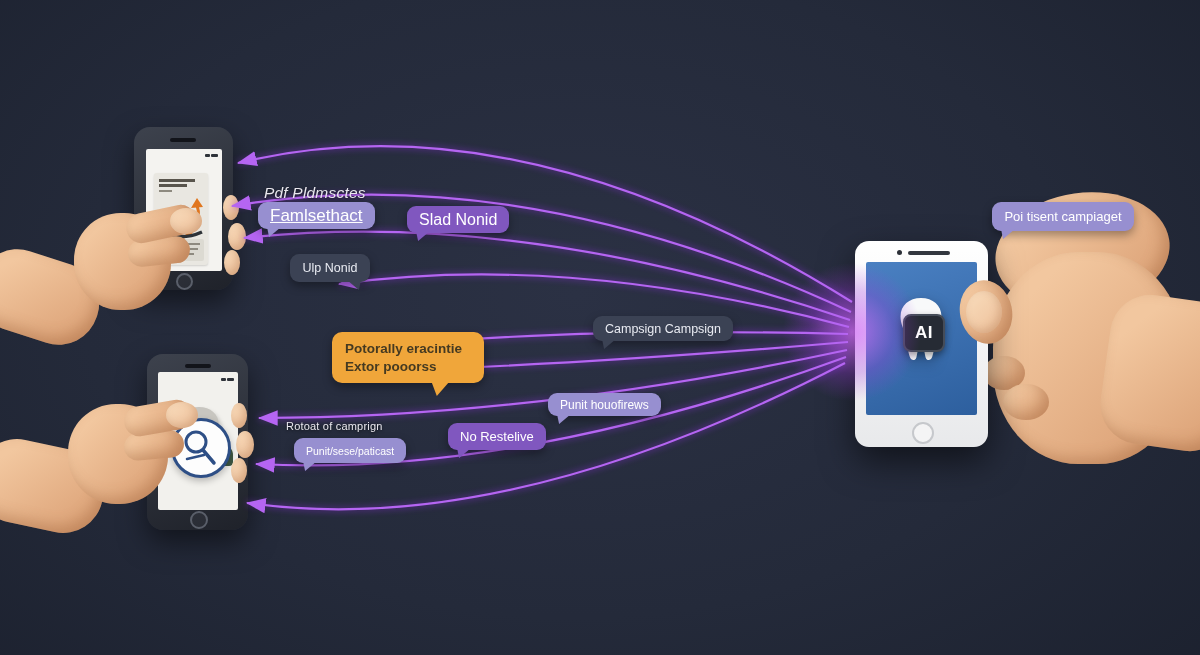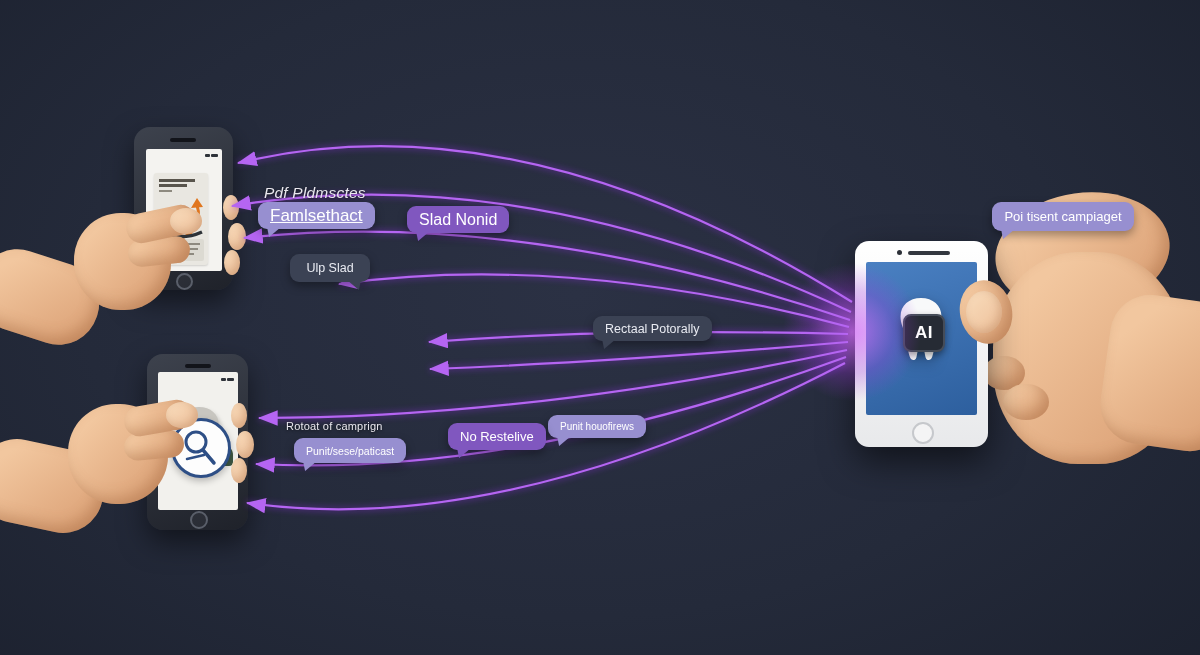--- a/index.html
+++ b/index.html
@@ -170,26 +170,30 @@
       <path d="M845 363 Q505 540 247 503" marker-end="url(#ah)"></path>
     </g>
   </svg>
 
   <div class="plain" style="left:264px;top:184px;font-style:italic;">Pdf Pldmsctes</div>
 
   <div class="bubble lav tail-left" style="left:258px;top:202px;min-width:66px;height:17px;font-size:17px;text-decoration:underline;">Famlsethact</div>
 
   <div class="bubble pur tail-left" style="left:407px;top:206px;min-width:62px;height:17px;font-size:16px;">Slad Nonid</div>
 
-  <div class="bubble dark tail-right" style="left:290px;top:254px;min-width:56px;height:18px;font-size:12.5px;">Ulp Slad</div>
-
-
-  <div class="bubble dark tail-left" style="left:593px;top:316px;min-width:92px;height:15px;font-size:12.5px;">Rectaal Potorally</div>
-
-  <div class="bubble lav tail-left" style="left:548px;top:415px;min-width:70px;height:13px;font-size:10px;">Punit houofirews</div>
+  <div class="bubble dark tail-right" style="left:290px;top:254px;min-width:56px;height:18px;font-size:12.5px;">Ulp Nonid</div>
+
+  <div class="bubble orange" style="left:332px;top:332px;width:126px;">
+    <span>Potorally eracintie</span>
+    <span>Extor pooorss</span>
+  </div>
+
+  <div class="bubble dark tail-left" style="left:593px;top:316px;min-width:92px;height:15px;font-size:12.5px;">Campsign Campsign</div>
+
+  <div class="bubble lav tail-left" style="left:548px;top:393px;min-width:70px;height:13px;font-size:12px;">Punit houofirews</div>
 
   <div class="plain" style="left:286px;top:420px;font-size:11px;">Rotoat of camprign</div>
 
   <div class="bubble lav tail-left" style="left:294px;top:438px;min-width:76px;height:15px;font-size:10.5px;">Punit/sese/paticast</div>
 
   <div class="bubble pur tail-left" style="left:448px;top:423px;min-width:66px;height:17px;font-size:13px;">No Restelive</div>
 
   <div class="bubble lav tail-left" style="left:992px;top:185px;min-width:118px;height:19px;font-size:13px;margin-top:17px;">Poi tisent campiaget</div>
 
 </div>

